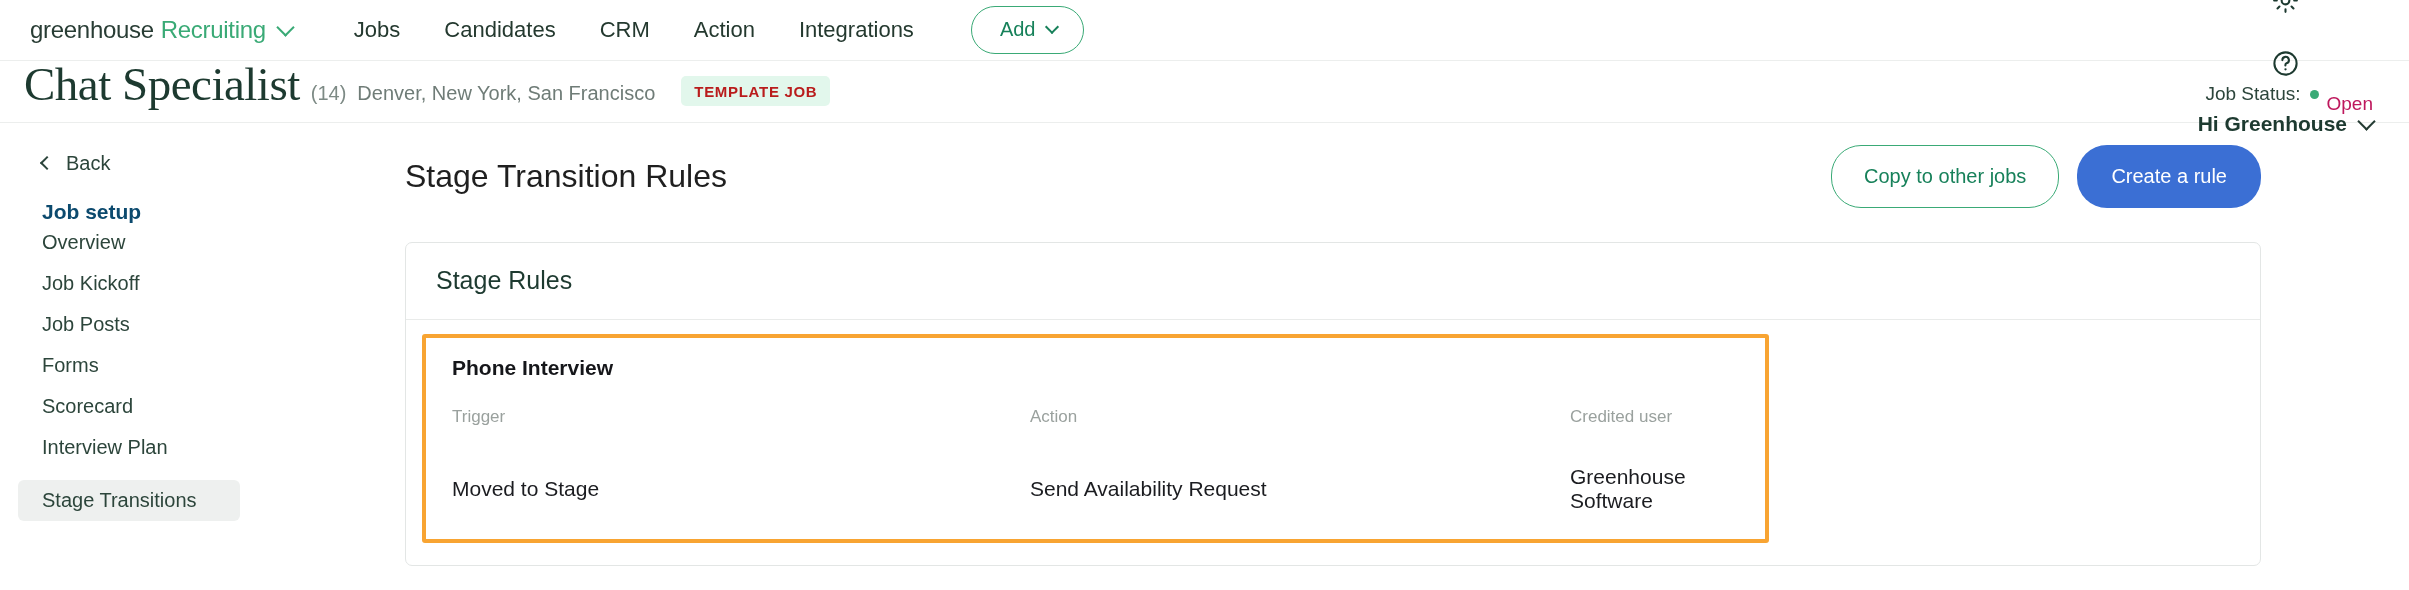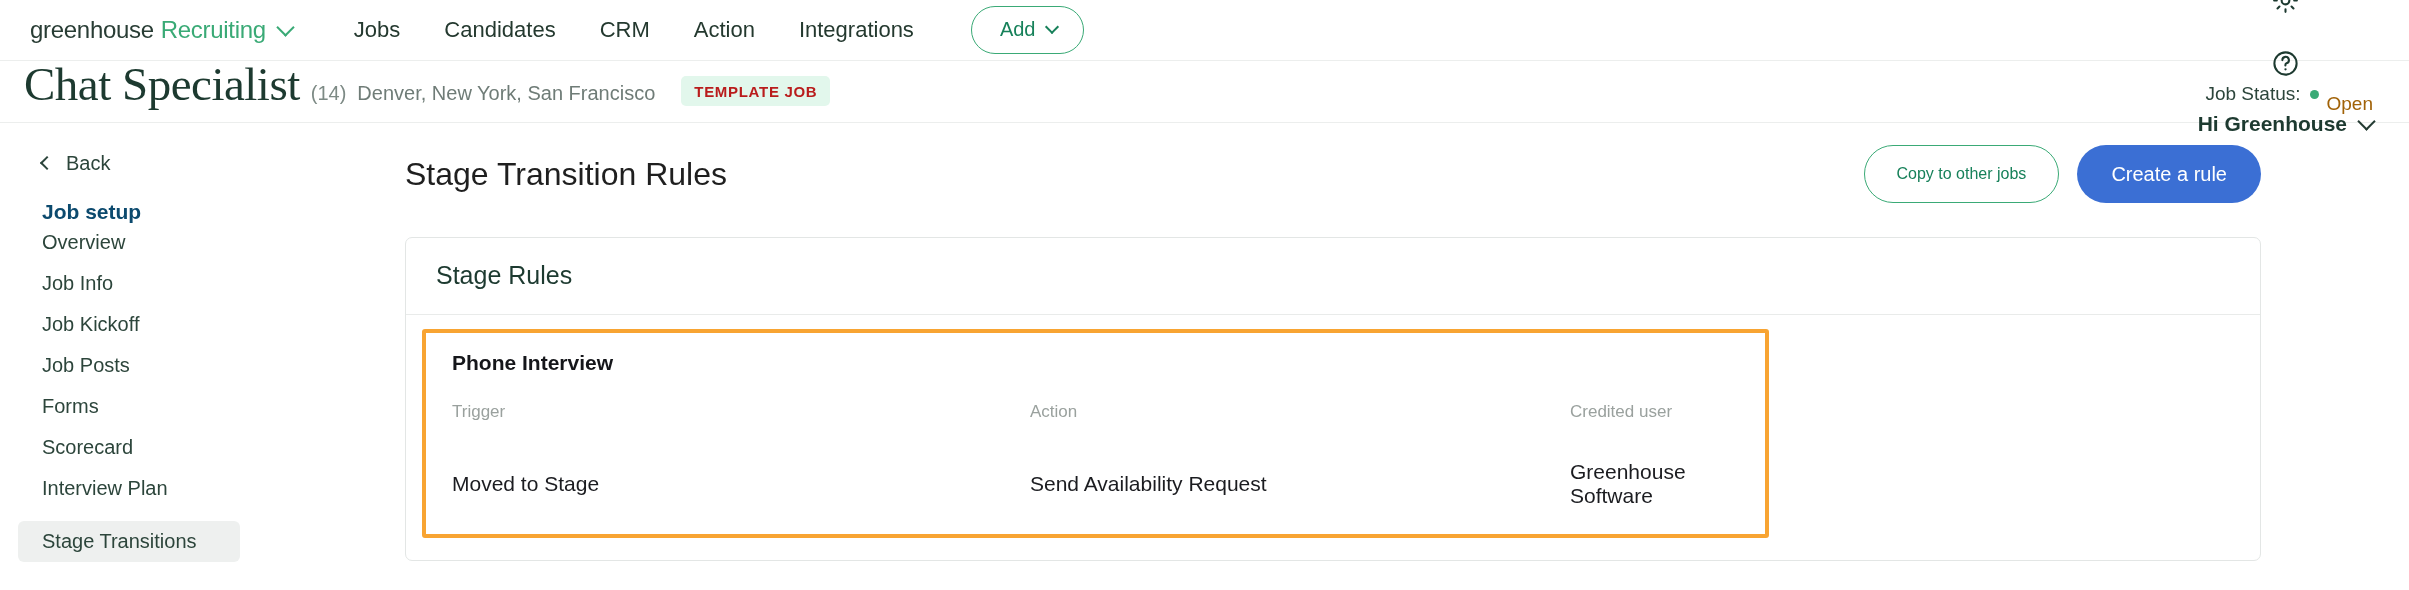--- a/index.html
+++ b/index.html
@@ -68,21 +68,21 @@
   .template-badge {
     margin-left: 26px; background: #e2f7ec; color: #b91c1c;
     font-size: 15px; font-weight: bold; letter-spacing: 0.7px;
     padding: 7px 13px 6px; border-radius: 5px; position: relative; top: -3px;
   }
   .status-wrap { margin-left: auto; display: flex; align-items: center; font-size: 19px; color: #2c453b; }
   .status-dot {
     width: 9px; height: 9px; border-radius: 50%;
     background: #3aaa76; display: inline-block; margin: 0 8px 0 9px;
   }
-  .status-val { color: #a16207; margin-top: 19px; }
+  .status-val { color: #be185d; margin-top: 19px; }
 
   
   .body-wrap { display: flex; height: calc(590px - 61px - 62px); }
 
   
   .sidebar { width: 260px; flex: 0 0 260px; padding: 25px 0 0 0; }
   .back-row {
     display: flex; align-items: center; gap: 12px;
     font-size: 20px; color: #2c453b; padding: 0 0 0 42px; cursor: pointer;
     height: 30px;
@@ -103,21 +103,21 @@
   }
   .side-item.active { background: #eef0ef; margin-top: 12px; }
 
   
   .main { flex: 1; padding: 22px 148px 0 145px; }
   .main-head { display: flex; align-items: center; margin-bottom: 34px; }
   .page-title { font-size: 32px; color: #1f1f1f; font-weight: 400; }
   .head-actions { margin-left: auto; display: flex; gap: 18px; }
   .btn-outline {
     border: 1.6px solid #3aaa76; background: #fff; color: #17815a;
-    font-size: 16px; border-radius: 30px; padding: 19px 32px; cursor: pointer;
+    font-size: 20px; border-radius: 30px; padding: 19px 32px; cursor: pointer;
     font-family: inherit; white-space: nowrap;
   }
   .btn-primary {
     border: none; background: #3b6fd4; color: #fff;
     font-size: 20px; border-radius: 30px; padding: 14px 34px; cursor: pointer;
     font-family: inherit; white-space: nowrap;
   }
 
   
   .card { border: 1px solid #e3e6e5; border-radius: 7px; background: #fff; }
@@ -207,23 +207,20 @@
 <div class="body-wrap">
 
   <div class="sidebar">
     <div class="back-row">
       <span class="back-chev"></span>
       <span>Back</span>
     </div>
     <div class="side-heading">Job setup</div>
     <div class="side-item">
       <span>Overview</span>
-    </div>
-    <div class="side-item">
-      <span>Job Info</span>
     </div>
     <div class="side-item">
       <span>Job Kickoff</span>
     </div>
     <div class="side-item">
       <span>Job Posts</span>
     </div>
     <div class="side-item">
       <span>Forms</span>
     </div>

